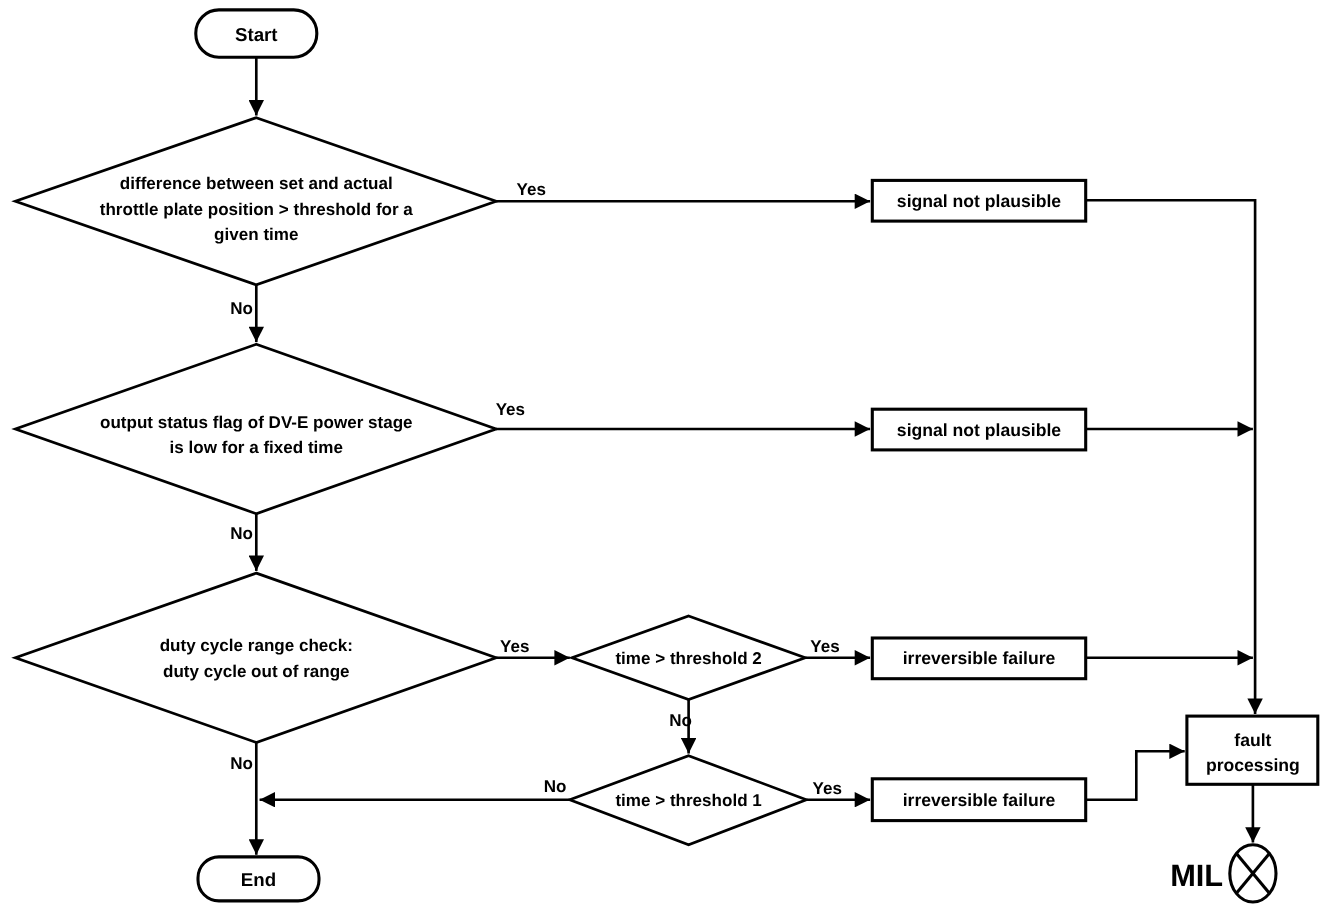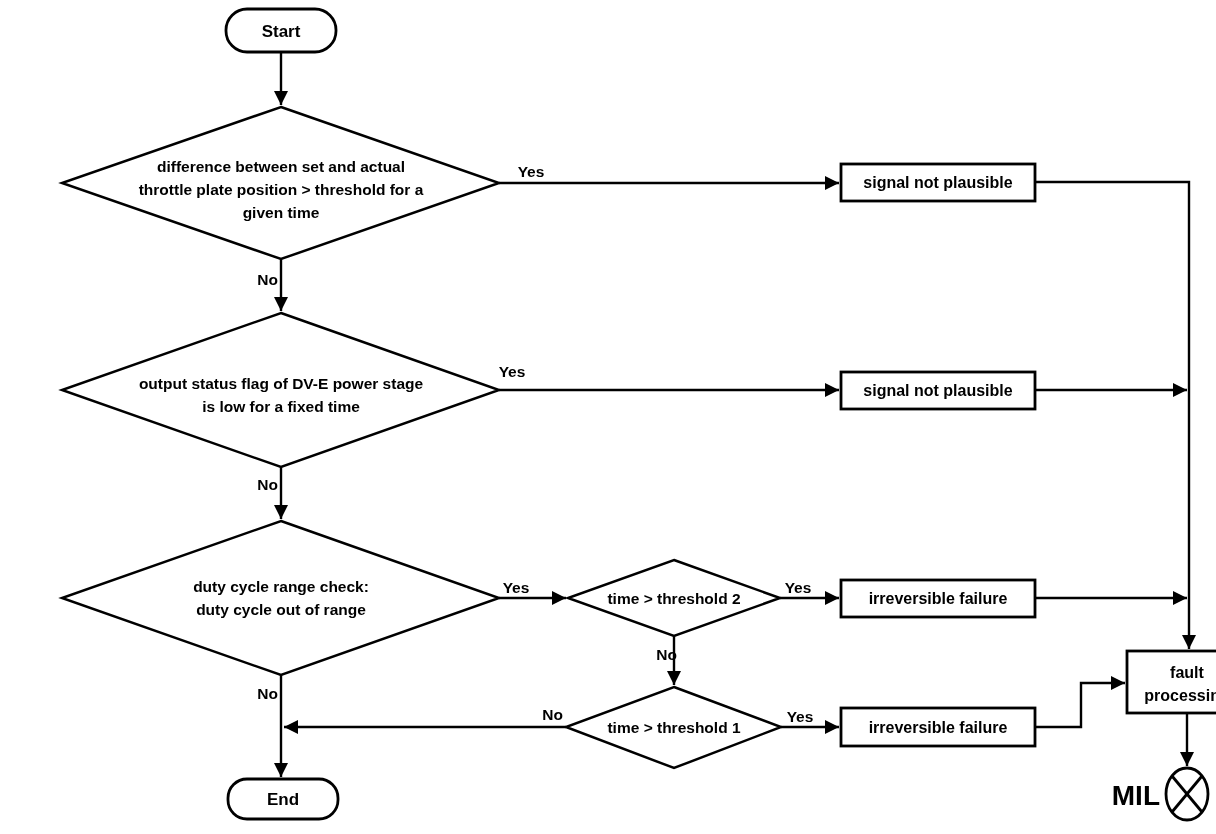--- a/index.html
+++ b/index.html
@@ -6,21 +6,20 @@
     margin: 0;
     padding: 0;
     background: #ffffff;
   }
   .canvas {
     width: 1068px;
     height: 834px;
     position: relative;
     background: #ffffff;
     font-family: "Liberation Sans", sans-serif;
-    margin-left: 48px;
   }
   svg text {
     font-family: "Liberation Sans", sans-serif;
     font-weight: bold;
     fill: #000000;
   }
   .node-label   { font-size: 17px; }
   .box-label    { font-size: 16px; }
   .diamond-label{ font-size: 15.5px; }
   .edge-label   { font-size: 15.5px; }

